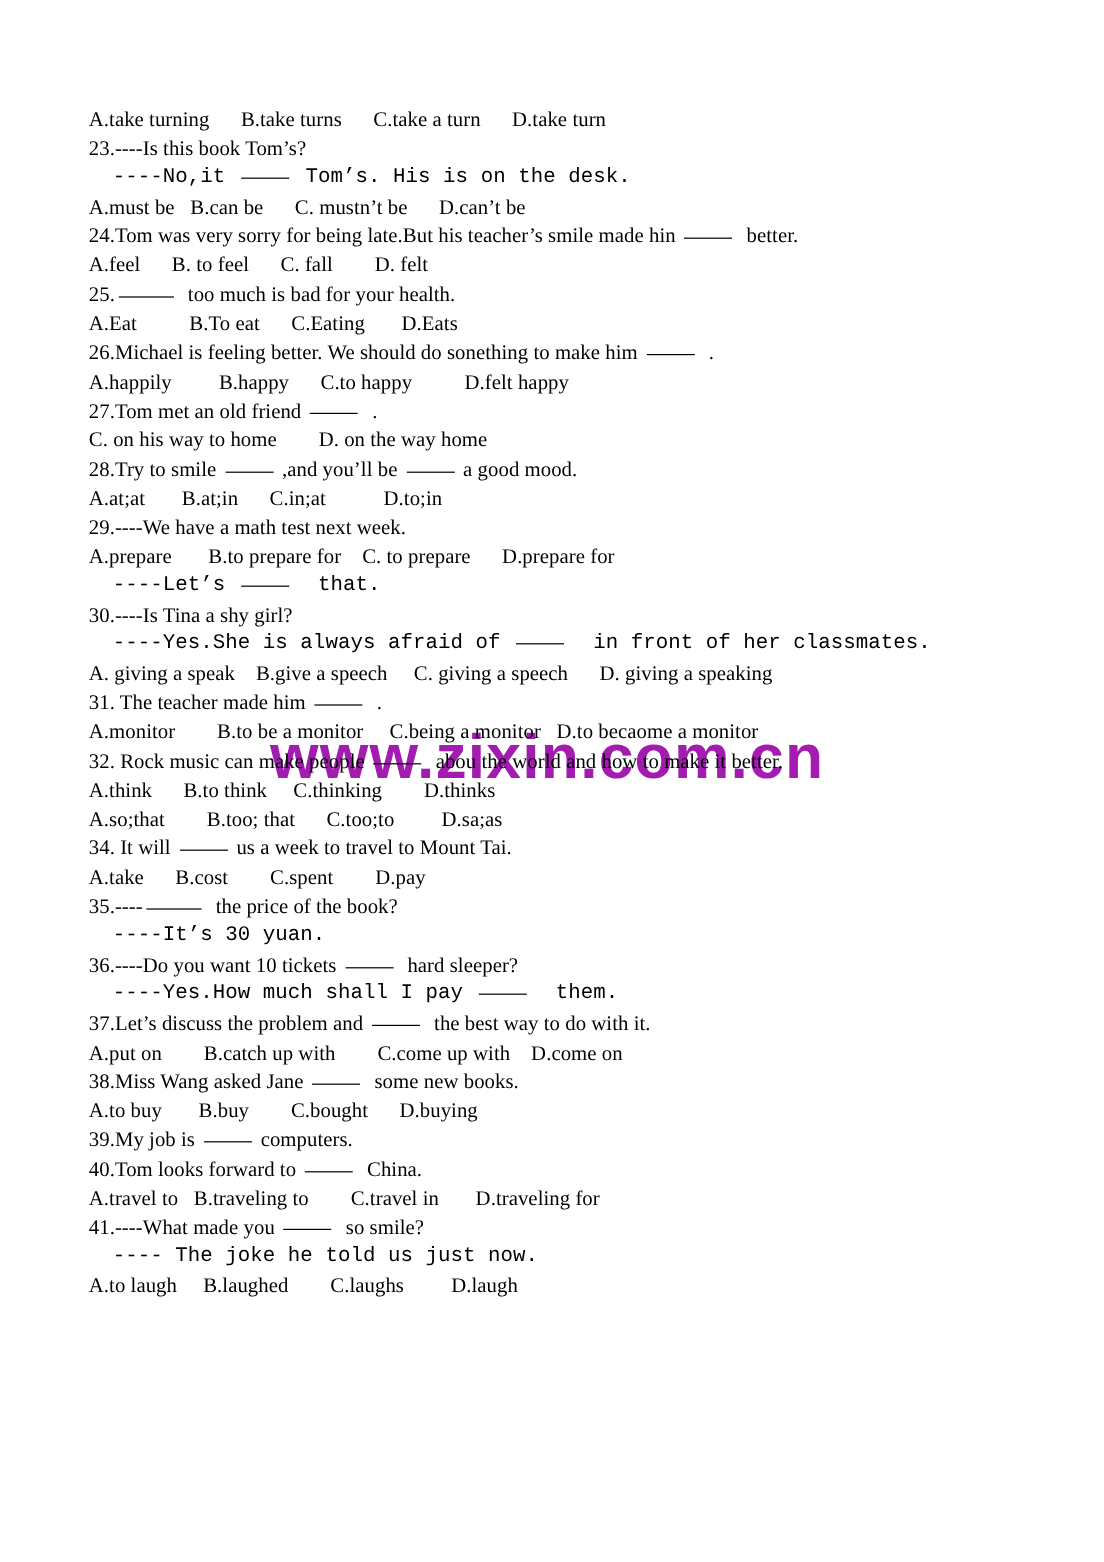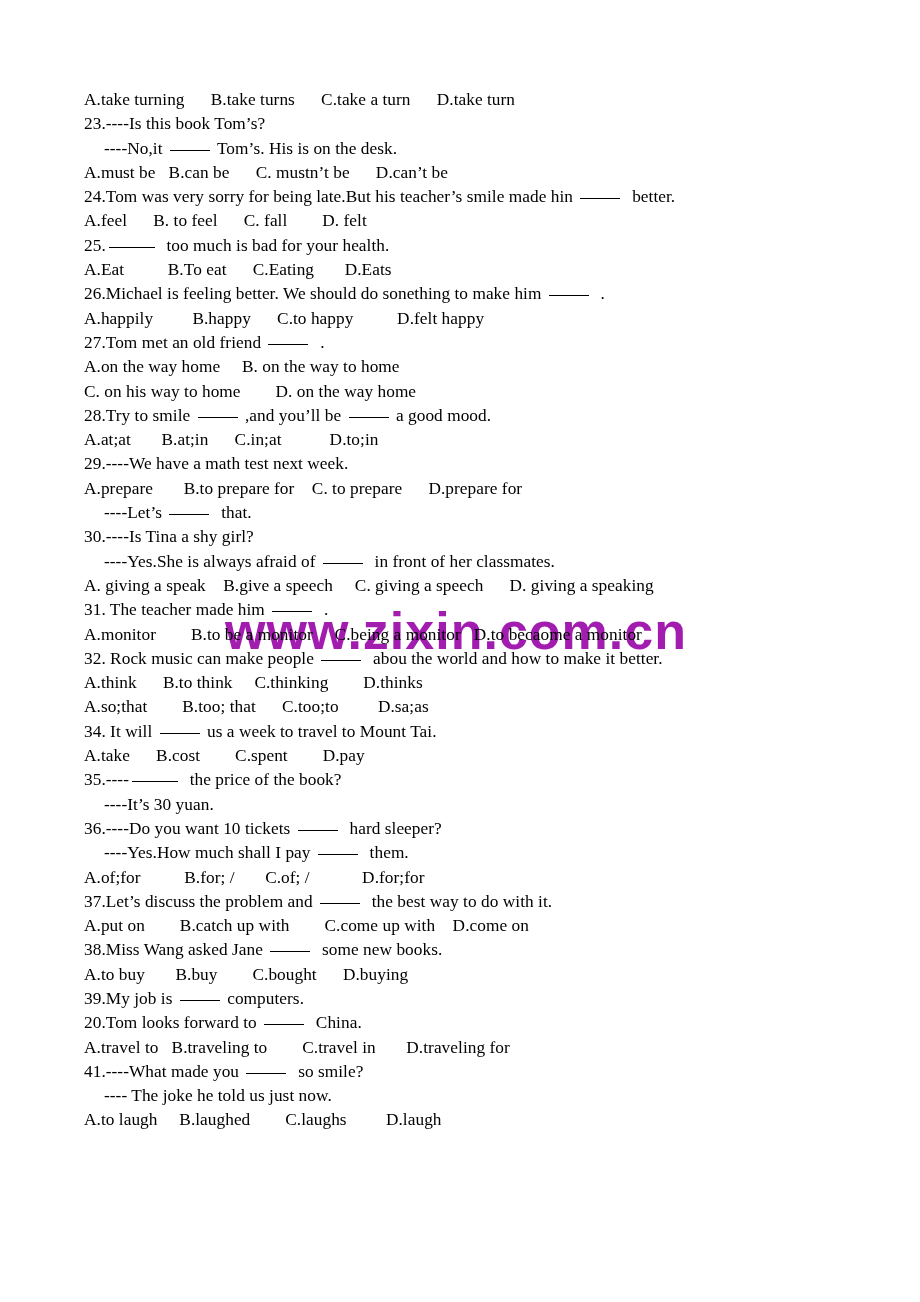--- a/index.html
+++ b/index.html
@@ -38,37 +38,38 @@
     color: #a21caf;
     white-space: nowrap;
     line-height: 62px;
     z-index: 0;
     user-select: none;
     pointer-events: none;
   }
 
   #content {
     position: absolute;
-    left: 84px;
+    left: 74px;
     top: 88px;
     width: 800px;
     z-index: 2;
   }
 
   .line {
     font-size: 17.3px;
     line-height: 24.3px;
     height: 24.3px;
     white-space: pre;
     color: #000000;
     letter-spacing: 0.05px;
   }
 
   .indent {
     padding-left: 20px;
+    font-family: Liberation Mono, monospace;
   }
 
   
   .blank {
     display: inline-block;
     border-bottom: 1.3px solid #000;
     vertical-align: 3px;
     margin: 0 3px;
   }
   .blank.w1 { width: 40px; }
@@ -86,47 +87,45 @@
       <div class="line"><span>23.----Is this book Tom’s?</span></div>
       <div class="line indent"><span>----No,it </span><span class="blank w1"></span><span> Tom’s. His is on the desk.</span></div>
       <div class="line"><span>A.must be   B.can be      C. mustn’t be      D.can’t be</span></div>
       <div class="line"><span>24.Tom was very sorry for being late.But his teacher’s smile made hin </span><span class="blank w1"></span><span>  better.</span></div>
       <div class="line"><span>A.feel      B. to feel      C. fall        D. felt</span></div>
       <div class="line"><span>25.</span><span class="blank w2"></span><span>  too much is bad for your health.</span></div>
       <div class="line"><span>A.Eat          B.To eat      C.Eating       D.Eats</span></div>
       <div class="line"><span>26.Michael is feeling better. We should do sonething to make him </span><span class="blank w1"></span><span>  .</span></div>
       <div class="line"><span>A.happily         B.happy      C.to happy          D.felt happy</span></div>
       <div class="line"><span>27.Tom met an old friend </span><span class="blank w1"></span><span>  .</span></div>
-      <div class="line"><span>A.on the way home     B. on the way to home</span></div>
       <div class="line"><span>C. on his way to home        D. on the way home</span></div>
       <div class="line"><span>28.Try to smile </span><span class="blank w1"></span><span> ,and you’ll be </span><span class="blank w1"></span><span> a good mood.</span></div>
       <div class="line"><span>A.at;at       B.at;in      C.in;at           D.to;in</span></div>
       <div class="line"><span>29.----We have a math test next week.</span></div>
       <div class="line"><span>A.prepare       B.to prepare for    C. to prepare      D.prepare for</span></div>
       <div class="line indent"><span>----Let’s </span><span class="blank w1"></span><span>  that.</span></div>
       <div class="line"><span>30.----Is Tina a shy girl?</span></div>
       <div class="line indent"><span>----Yes.She is always afraid of </span><span class="blank w1"></span><span>  in front of her classmates.</span></div>
       <div class="line"><span>A. giving a speak    B.give a speech     C. giving a speech      D. giving a speaking</span></div>
       <div class="line"><span>31. The teacher made him </span><span class="blank w1"></span><span>  .</span></div>
       <div class="line"><span>A.monitor        B.to be a monitor     C.being a monitor   D.to becaome a monitor</span></div>
       <div class="line"><span>32. Rock music can make people </span><span class="blank w1"></span><span>  abou the world and how to make it better.</span></div>
       <div class="line"><span>A.think      B.to think     C.thinking        D.thinks</span></div>
       <div class="line"><span>A.so;that        B.too; that      C.too;to         D.sa;as</span></div>
       <div class="line"><span>34. It will </span><span class="blank w1"></span><span> us a week to travel to Mount Tai.</span></div>
       <div class="line"><span>A.take      B.cost        C.spent        D.pay</span></div>
       <div class="line"><span>35.----</span><span class="blank w2"></span><span>  the price of the book?</span></div>
       <div class="line indent"><span>----It’s 30 yuan.</span></div>
       <div class="line"><span>36.----Do you want 10 tickets </span><span class="blank w1"></span><span>  hard sleeper?</span></div>
       <div class="line indent"><span>----Yes.How much shall I pay </span><span class="blank w1"></span><span>  them.</span></div>
-      <div class="line"><span>A.of;for          B.for; /       C.of; /            D.for;for</span></div>
       <div class="line"><span>37.Let’s discuss the problem and </span><span class="blank w1"></span><span>  the best way to do with it.</span></div>
       <div class="line"><span>A.put on        B.catch up with        C.come up with    D.come on</span></div>
       <div class="line"><span>38.Miss Wang asked Jane </span><span class="blank w1"></span><span>  some new books.</span></div>
       <div class="line"><span>A.to buy       B.buy        C.bought      D.buying</span></div>
       <div class="line"><span>39.My job is </span><span class="blank w1"></span><span> computers.</span></div>
-      <div class="line"><span>20.Tom looks forward to </span><span class="blank w1"></span><span>  China.</span></div>
+      <div class="line"><span>40.Tom looks forward to </span><span class="blank w1"></span><span>  China.</span></div>
       <div class="line"><span>A.travel to   B.traveling to        C.travel in       D.traveling for</span></div>
       <div class="line"><span>41.----What made you </span><span class="blank w1"></span><span>  so smile?</span></div>
       <div class="line indent"><span>---- The joke he told us just now.</span></div>
       <div class="line"><span>A.to laugh     B.laughed        C.laughs         D.laugh</span></div>
     </div>
 
 </div>
 
 </body></html>

